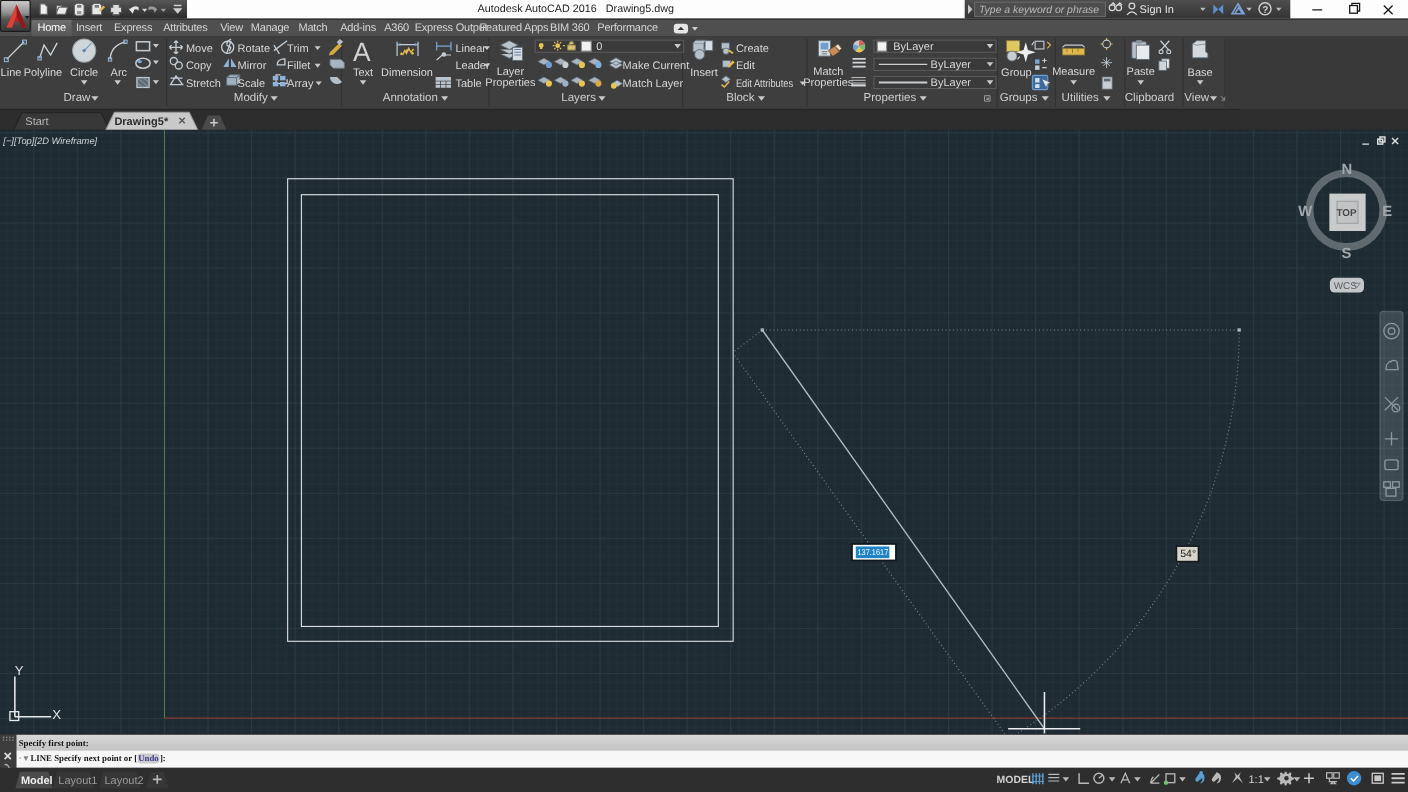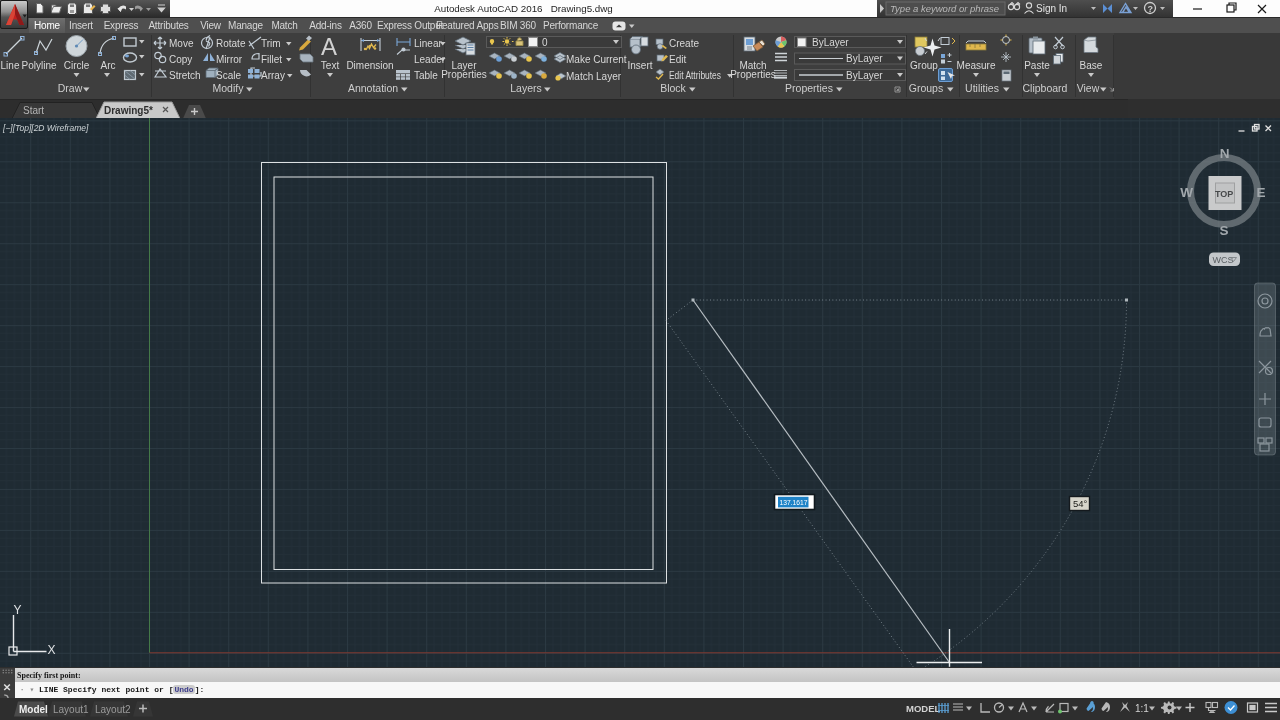--- a/index.html
+++ b/index.html
@@ -21,21 +21,21 @@
   #ribbon { left:0; top:33px; width:1280px; height:66px; background:#3e3e3e; }
   #ribbon-empty { left:1114px; top:33px; width:166px; height:66px; background:#393939; }
   
   #filetabs { left:0; top:99px; width:1128px; height:19px; background:#2d2d2d; border-top:1px solid #262626; }
   
   #canvas { left:0; top:118px; width:1280px; height:549px; background:#1f2b33; }
   #vplabel { left:3px; top:123px; font-size:8.5px; color:#ccd2d5;font-style:italic; }
   
   #cmdgrip { left:0; top:667.5px; width:15px; height:30.5px; background:#3c3c3c; }
   #cmd1 { left:15px; top:667.5px; width:1265px; height:14px; background:linear-gradient(#d9d9d9,#c3c3c3); font-family:Liberation Serif, serif; font-weight:bold; font-size:8px; color:#161616; line-height:15px; padding-left:2px; }
-  #cmd2 { left:15px; top:681.5px; width:1265px; height:16.5px; background:#f7f7f7; font-family:Liberation Mono, monospace; font-weight:bold; font-size:8px; color:#161616; line-height:16px; }
+  #cmd2 { left:15px; top:681.5px; width:1265px; height:16.5px; background:#f7f7f7; font-family:Liberation Serif, serif; font-weight:bold; font-size:8px; color:#161616; line-height:16px; }
   
   #bottombar { left:0; top:698px; width:1280px; height:22px; background:#2e2e2e; }
 </style>
 </head>
 <body>
 
   <div class="abs" id="titlebar"></div>
   <div class="abs" id="qat"></div>
   <div class="abs" id="title-text">Autodesk AutoCAD 2016&nbsp;&nbsp;&nbsp;Drawing5.dwg</div>
   <div class="abs" id="infocenter"></div>

